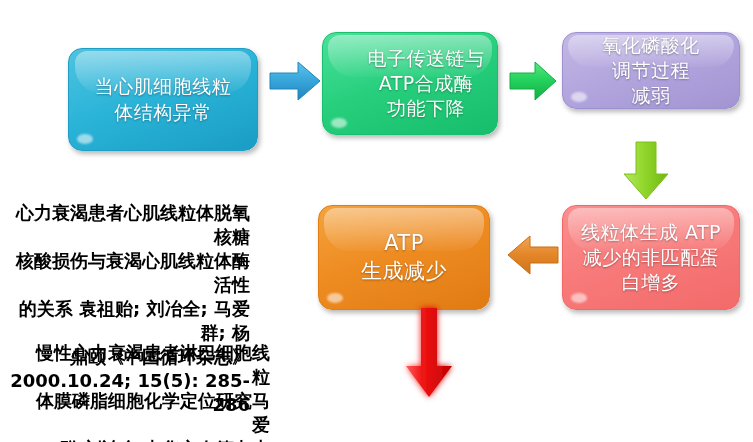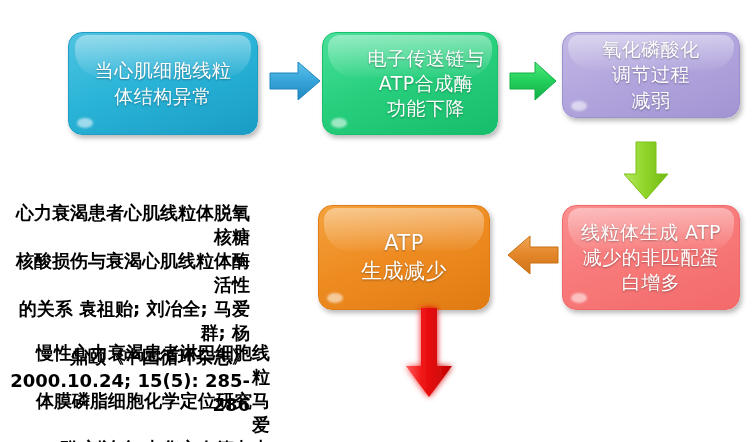--- a/index.html
+++ b/index.html
@@ -112,21 +112,21 @@
     line-height: 1.33;
     white-space: pre-line;
     text-align: right;
   }
 </style>
 </head>
 <body>
 
 <div id="stage">
 
-  <div class="node node-blue" style="left:68px; top:32px; width:190px; height:103px;">
+  <div class="node node-blue" style="left:68px; top:48px; width:190px; height:103px;">
     <span class="label">当心肌细胞线粒
 体结构异常</span>
   </div>
 
   <div class="arrow" style="left:268px; top:58px; width:54px; height:46px;">
     <svg width="54" height="46" viewBox="0 0 54 46">
       <defs>
         <linearGradient id="gBlueA" x1="0" y1="0" x2="0" y2="1">
           <stop offset="0%" stop-color="#5fc2e8"></stop>
           <stop offset="45%" stop-color="#3aa8dc"></stop>
@@ -149,21 +149,21 @@
         <linearGradient id="gGreenA" x1="0" y1="0" x2="0" y2="1">
           <stop offset="0%" stop-color="#56e87f"></stop>
           <stop offset="45%" stop-color="#25d35e"></stop>
           <stop offset="100%" stop-color="#12ae45"></stop>
         </linearGradient>
       </defs>
       <path d="M2,15 L27,15 L27,4 L48,23 L27,42 L27,31 L2,31 Z" fill="url(#gGreenA)" stroke="#12ae45" stroke-width="1"></path>
     </svg>
   </div>
 
-  <div class="node node-purple" style="left:562px; top:32px; width:178px; height:86px;">
+  <div class="node node-purple" style="left:562px; top:32px; width:178px; height:77px;">
     <span class="label">氧化磷酸化
 调节过程
 减弱</span>
   </div>
 
   <div class="arrow" style="left:620px; top:140px; width:52px; height:62px;">
     <svg width="52" height="62" viewBox="0 0 52 62">
       <defs>
         <linearGradient id="gLimeA" x1="0" y1="0" x2="1" y2="0">
           <stop offset="0%" stop-color="#b4e860"></stop>

